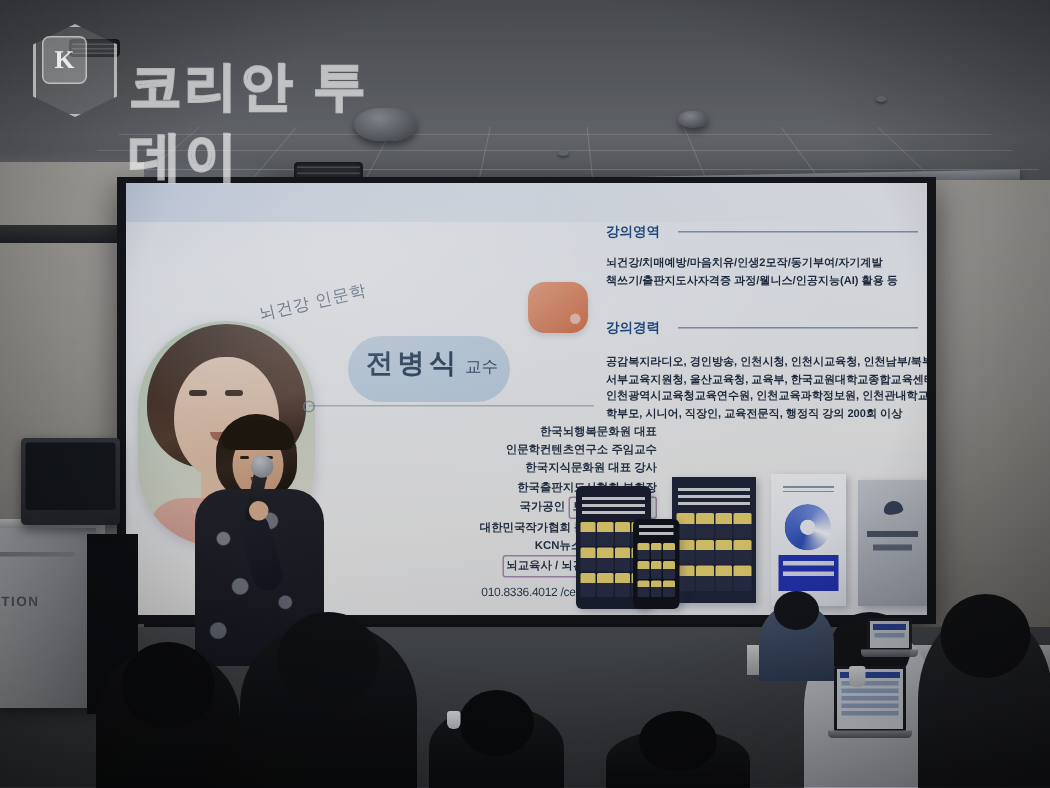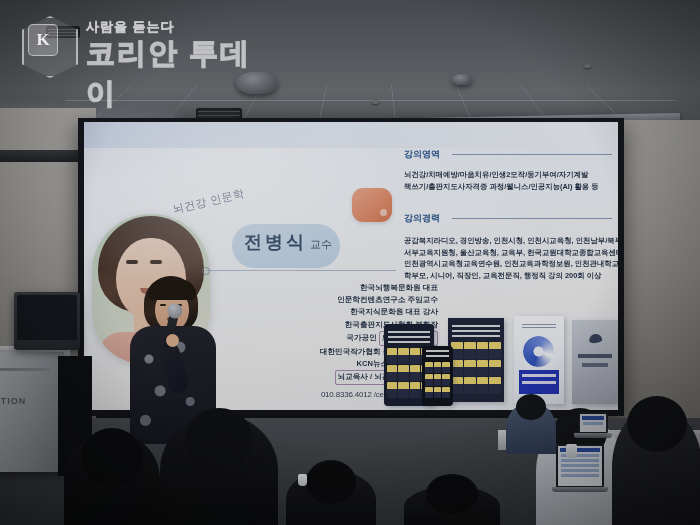--- a/index.html
+++ b/index.html
@@ -279,21 +279,21 @@
     border:2px solid rgba(255,255,255,.55);
     clip-path:polygon(50% 0%,100% 22%,100% 78%,50% 100%,0% 78%,0% 22%);
   }
   .wm-k{position:absolute;left:12px;top:14px;width:28px;height:30px;border-radius:5px;
     background:rgba(255,255,255,.22);border:1px solid rgba(255,255,255,.5);
     color:rgba(255,255,255,.85);font-size:17px;font-weight:bold;text-align:center;line-height:30px;
     font-family:"Liberation Serif",serif;}
   .wm-sub{position:absolute;left:70px;top:8px;font-size:13px;font-weight:bold;
     color:rgba(255,255,255,.42);letter-spacing:1px;
     -webkit-text-stroke:.6px rgba(255,255,255,.55);}
-  .wm-main{position:absolute;left:70px;top:24px;font-size:29px;font-weight:bold;
+  .wm-main{position:absolute;left:70px;top:24px;font-size:35px;font-weight:bold;
     color:rgba(255,255,255,.13);letter-spacing:2px;
     -webkit-text-stroke:1.4px rgba(255,255,255,.58);}
 </style>
 </head>
 <body>
 
 <div id="scene">
 
   <div class="ceiling">
     <div class="ceil-grid">
@@ -527,17 +527,16 @@
   </div>
   <div class="cup" style="left:566px;top:444px;"></div>
   <div class="cup" style="left:298px;top:474px;height:12px;width:9px;"></div>
 
   <div class="grade"></div>
   <div class="vignette"></div>
 
   <div class="wm">
     <div class="wm-logo"></div>
     <div class="wm-k">K</div>
-    <div class="wm-sub">사람을 듣는다</div>
     <div class="wm-main">코리안 투데이</div>
   </div>
 
 </div>
 
 </body></html>

